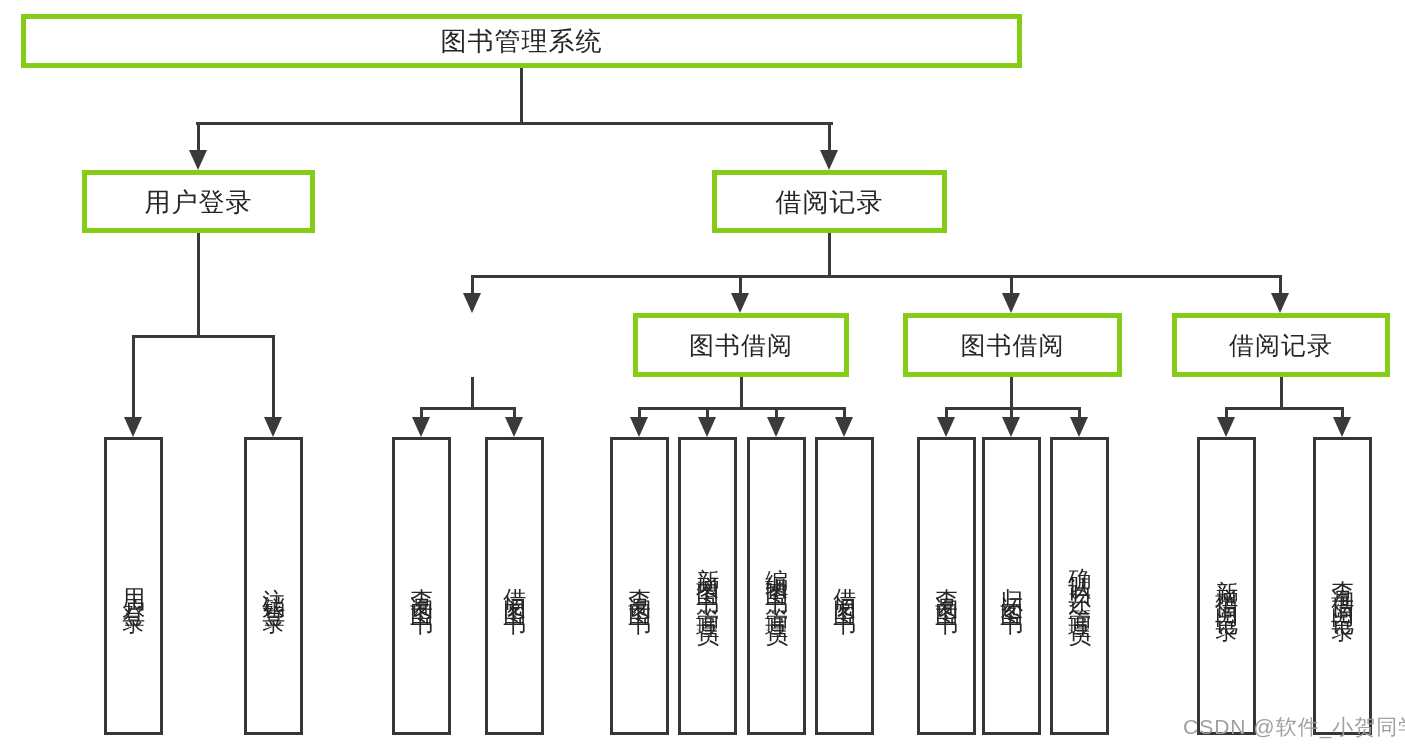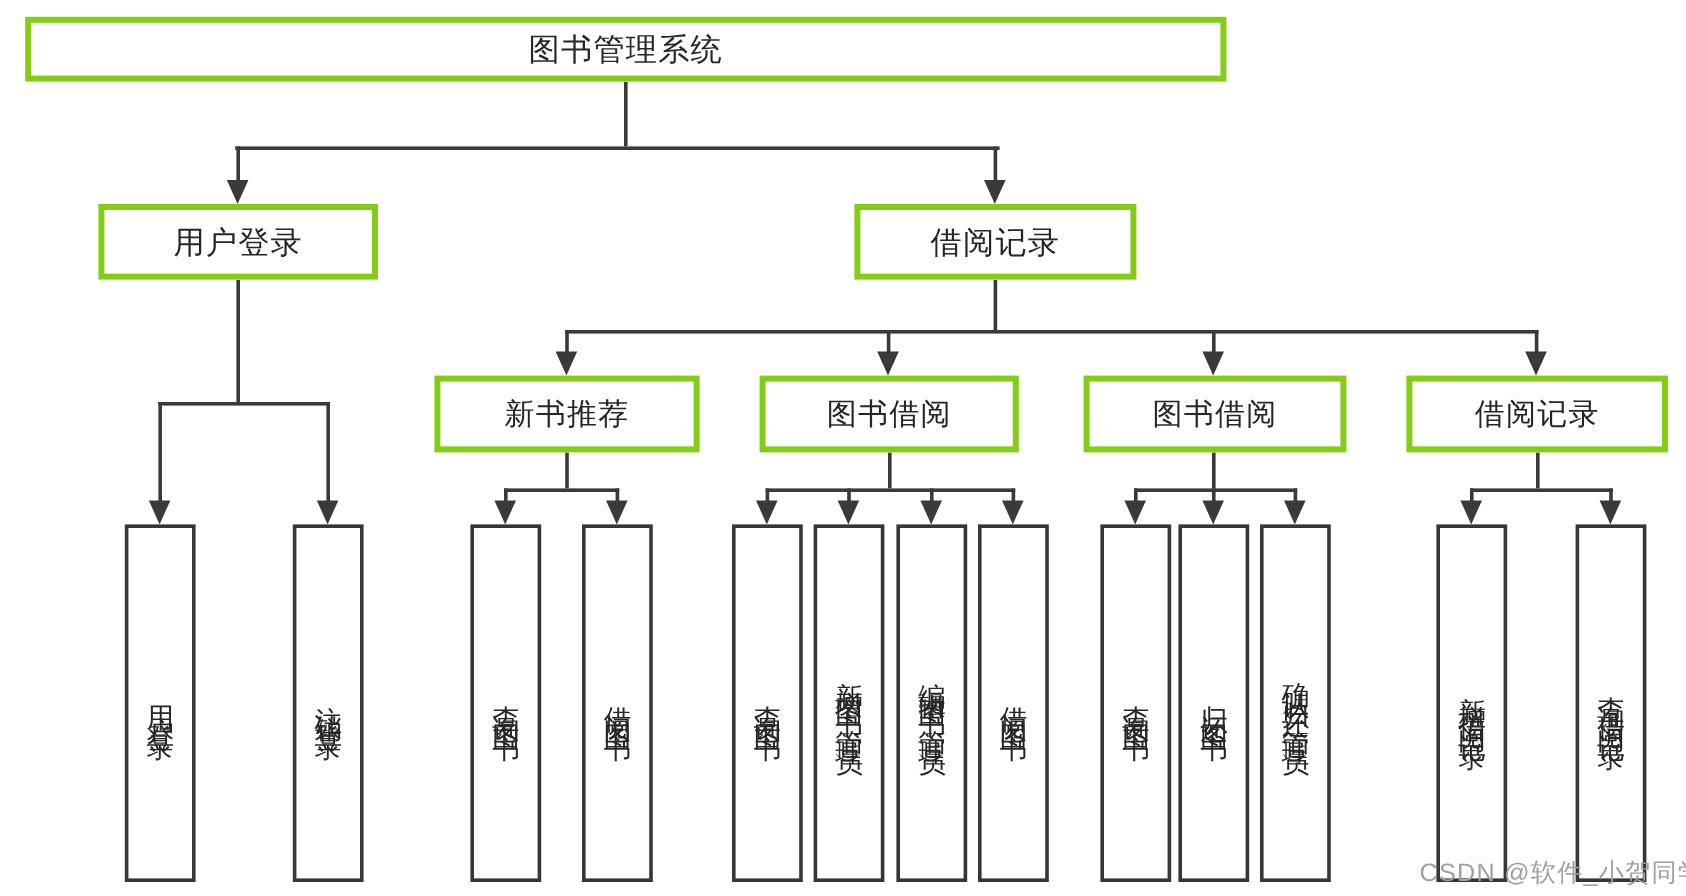--- a/index.html
+++ b/index.html
@@ -118,23 +118,20 @@
     <span>图书管理系统</span>
   </div>
 
   <div class="node" style="left:82px;top:170px;width:233px;height:63px;">
     <span>用户登录</span>
   </div>
   <div class="node" style="left:712px;top:170px;width:235px;height:63px;">
     <span>借阅记录</span>
   </div>
 
-  <div class="node small" style="left:362px;top:313px;width:221px;height:64px;">
-    <span>新书推荐</span>
-  </div>
   <div class="node small" style="left:633px;top:313px;width:216px;height:64px;">
     <span>图书借阅</span>
   </div>
   <div class="node small" style="left:903px;top:313px;width:219px;height:64px;">
     <span>图书借阅</span>
   </div>
   <div class="node small" style="left:1172px;top:313px;width:218px;height:64px;">
     <span>借阅记录</span>
   </div>
 

